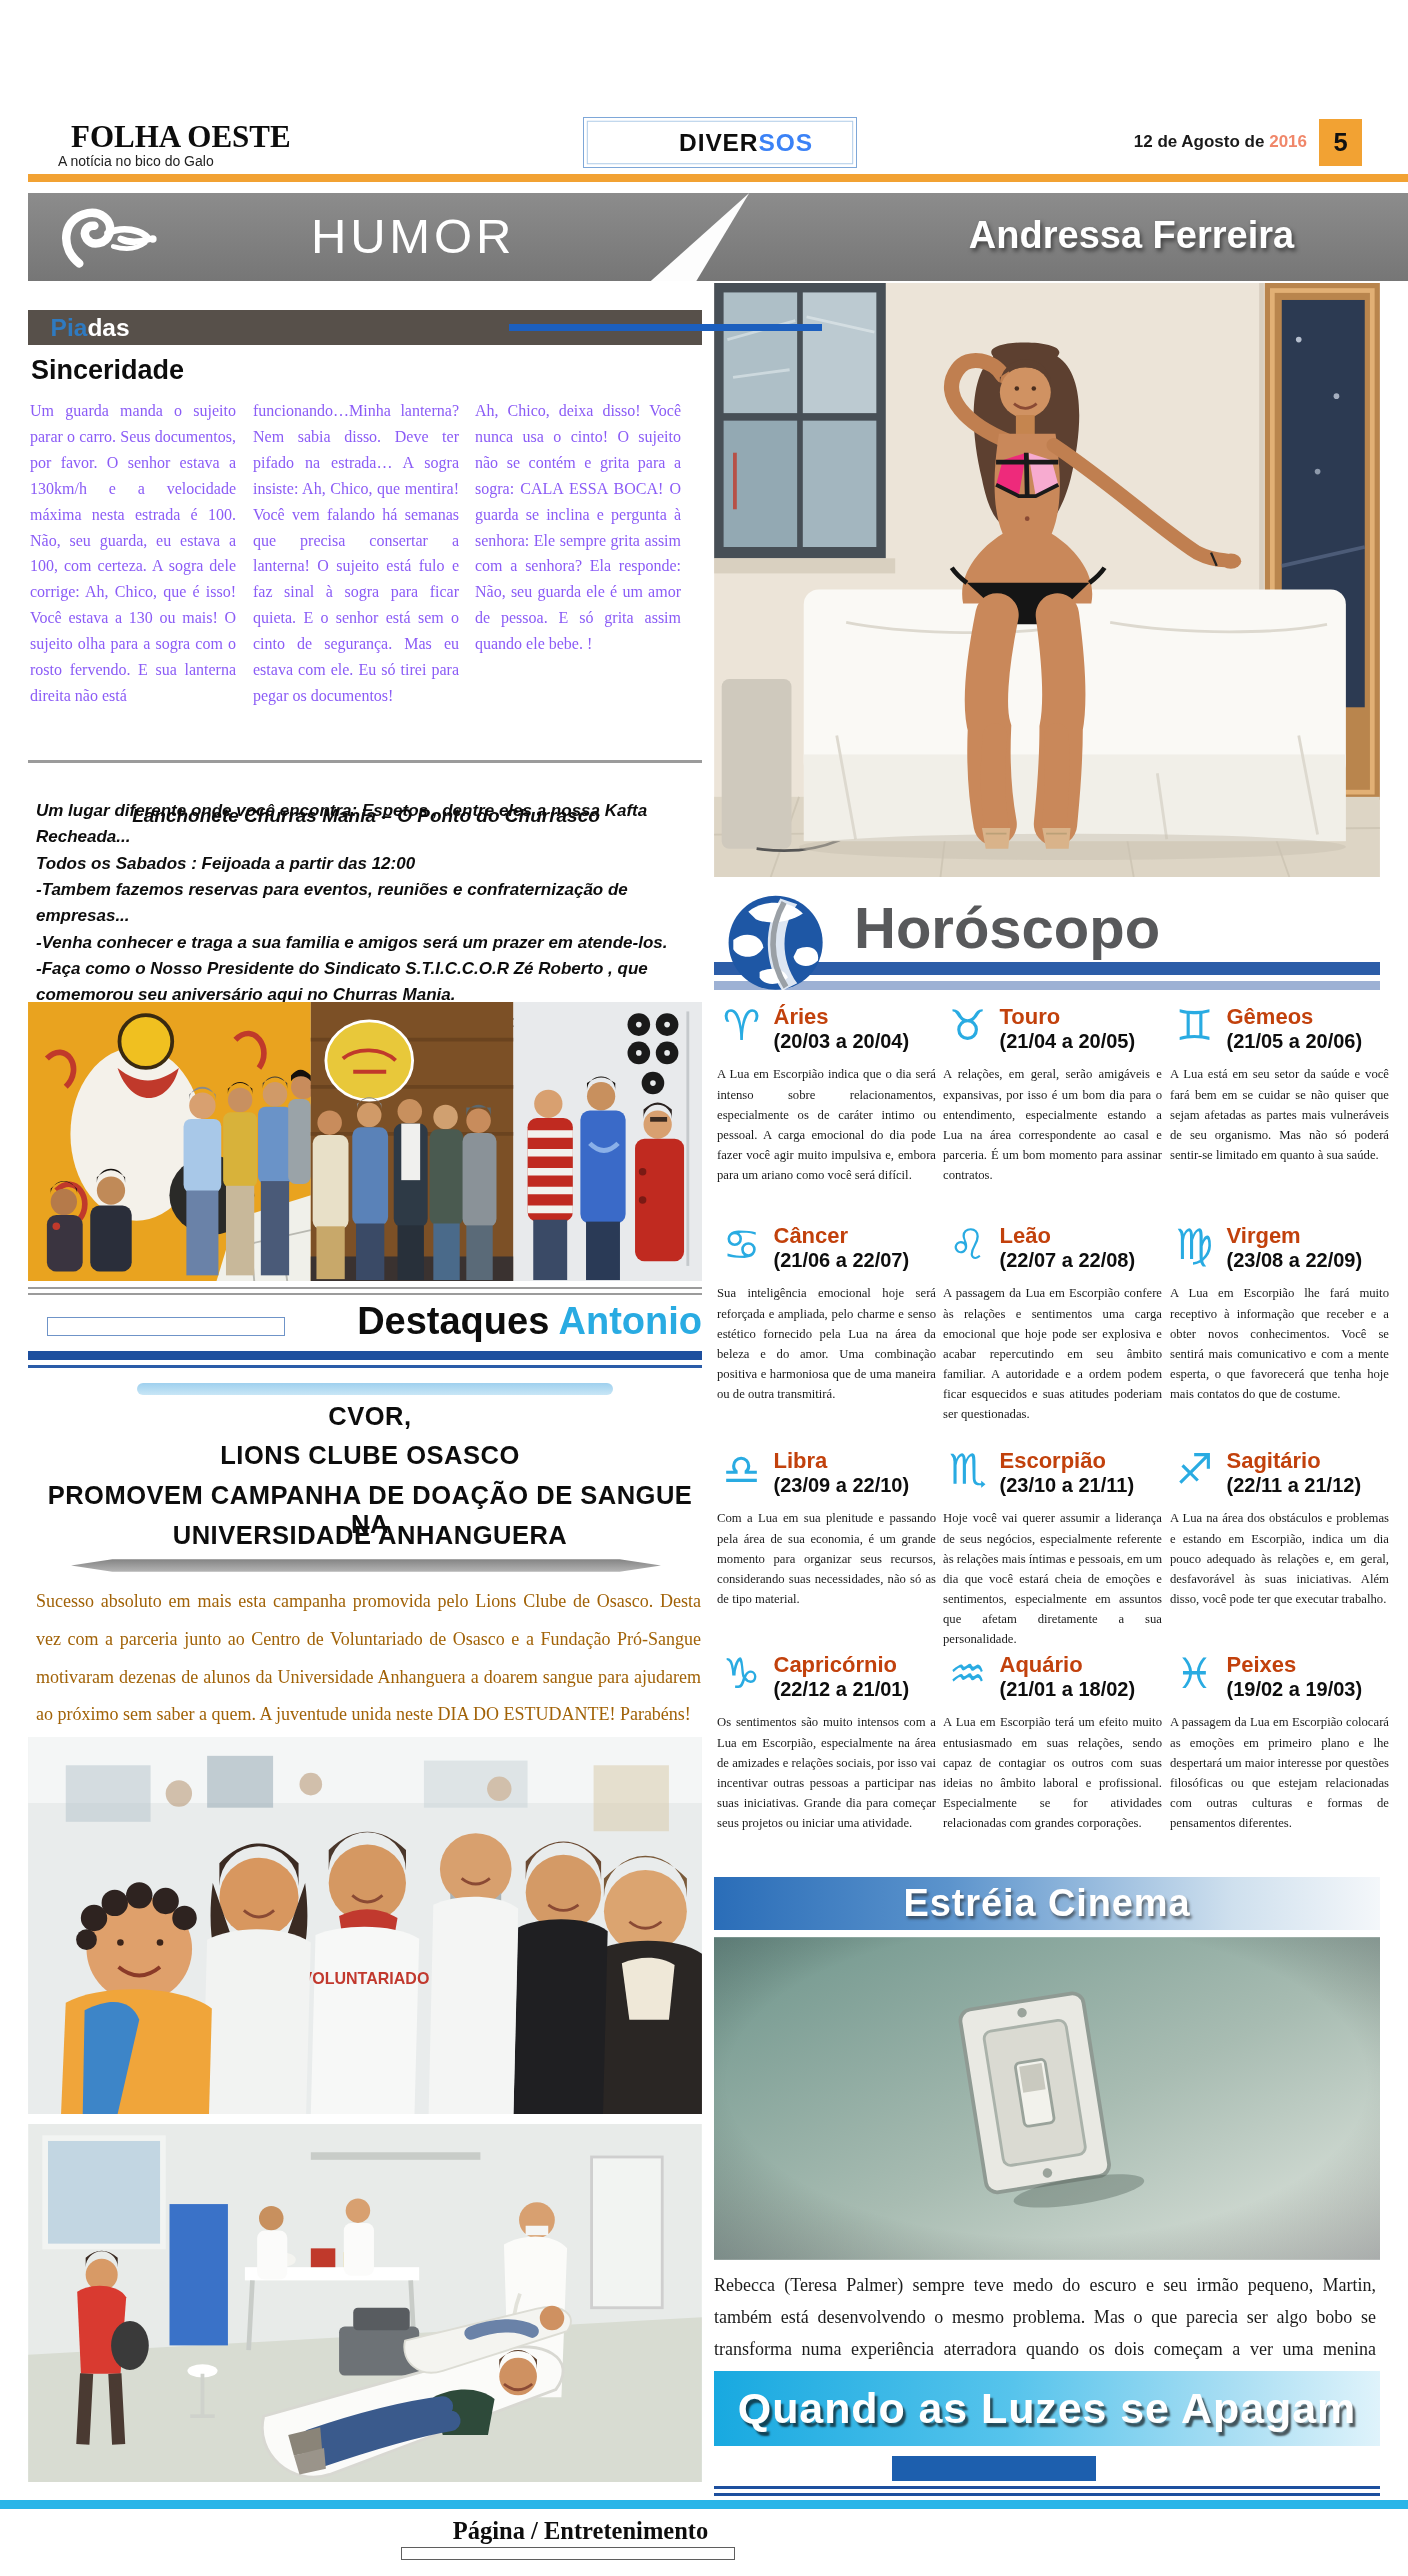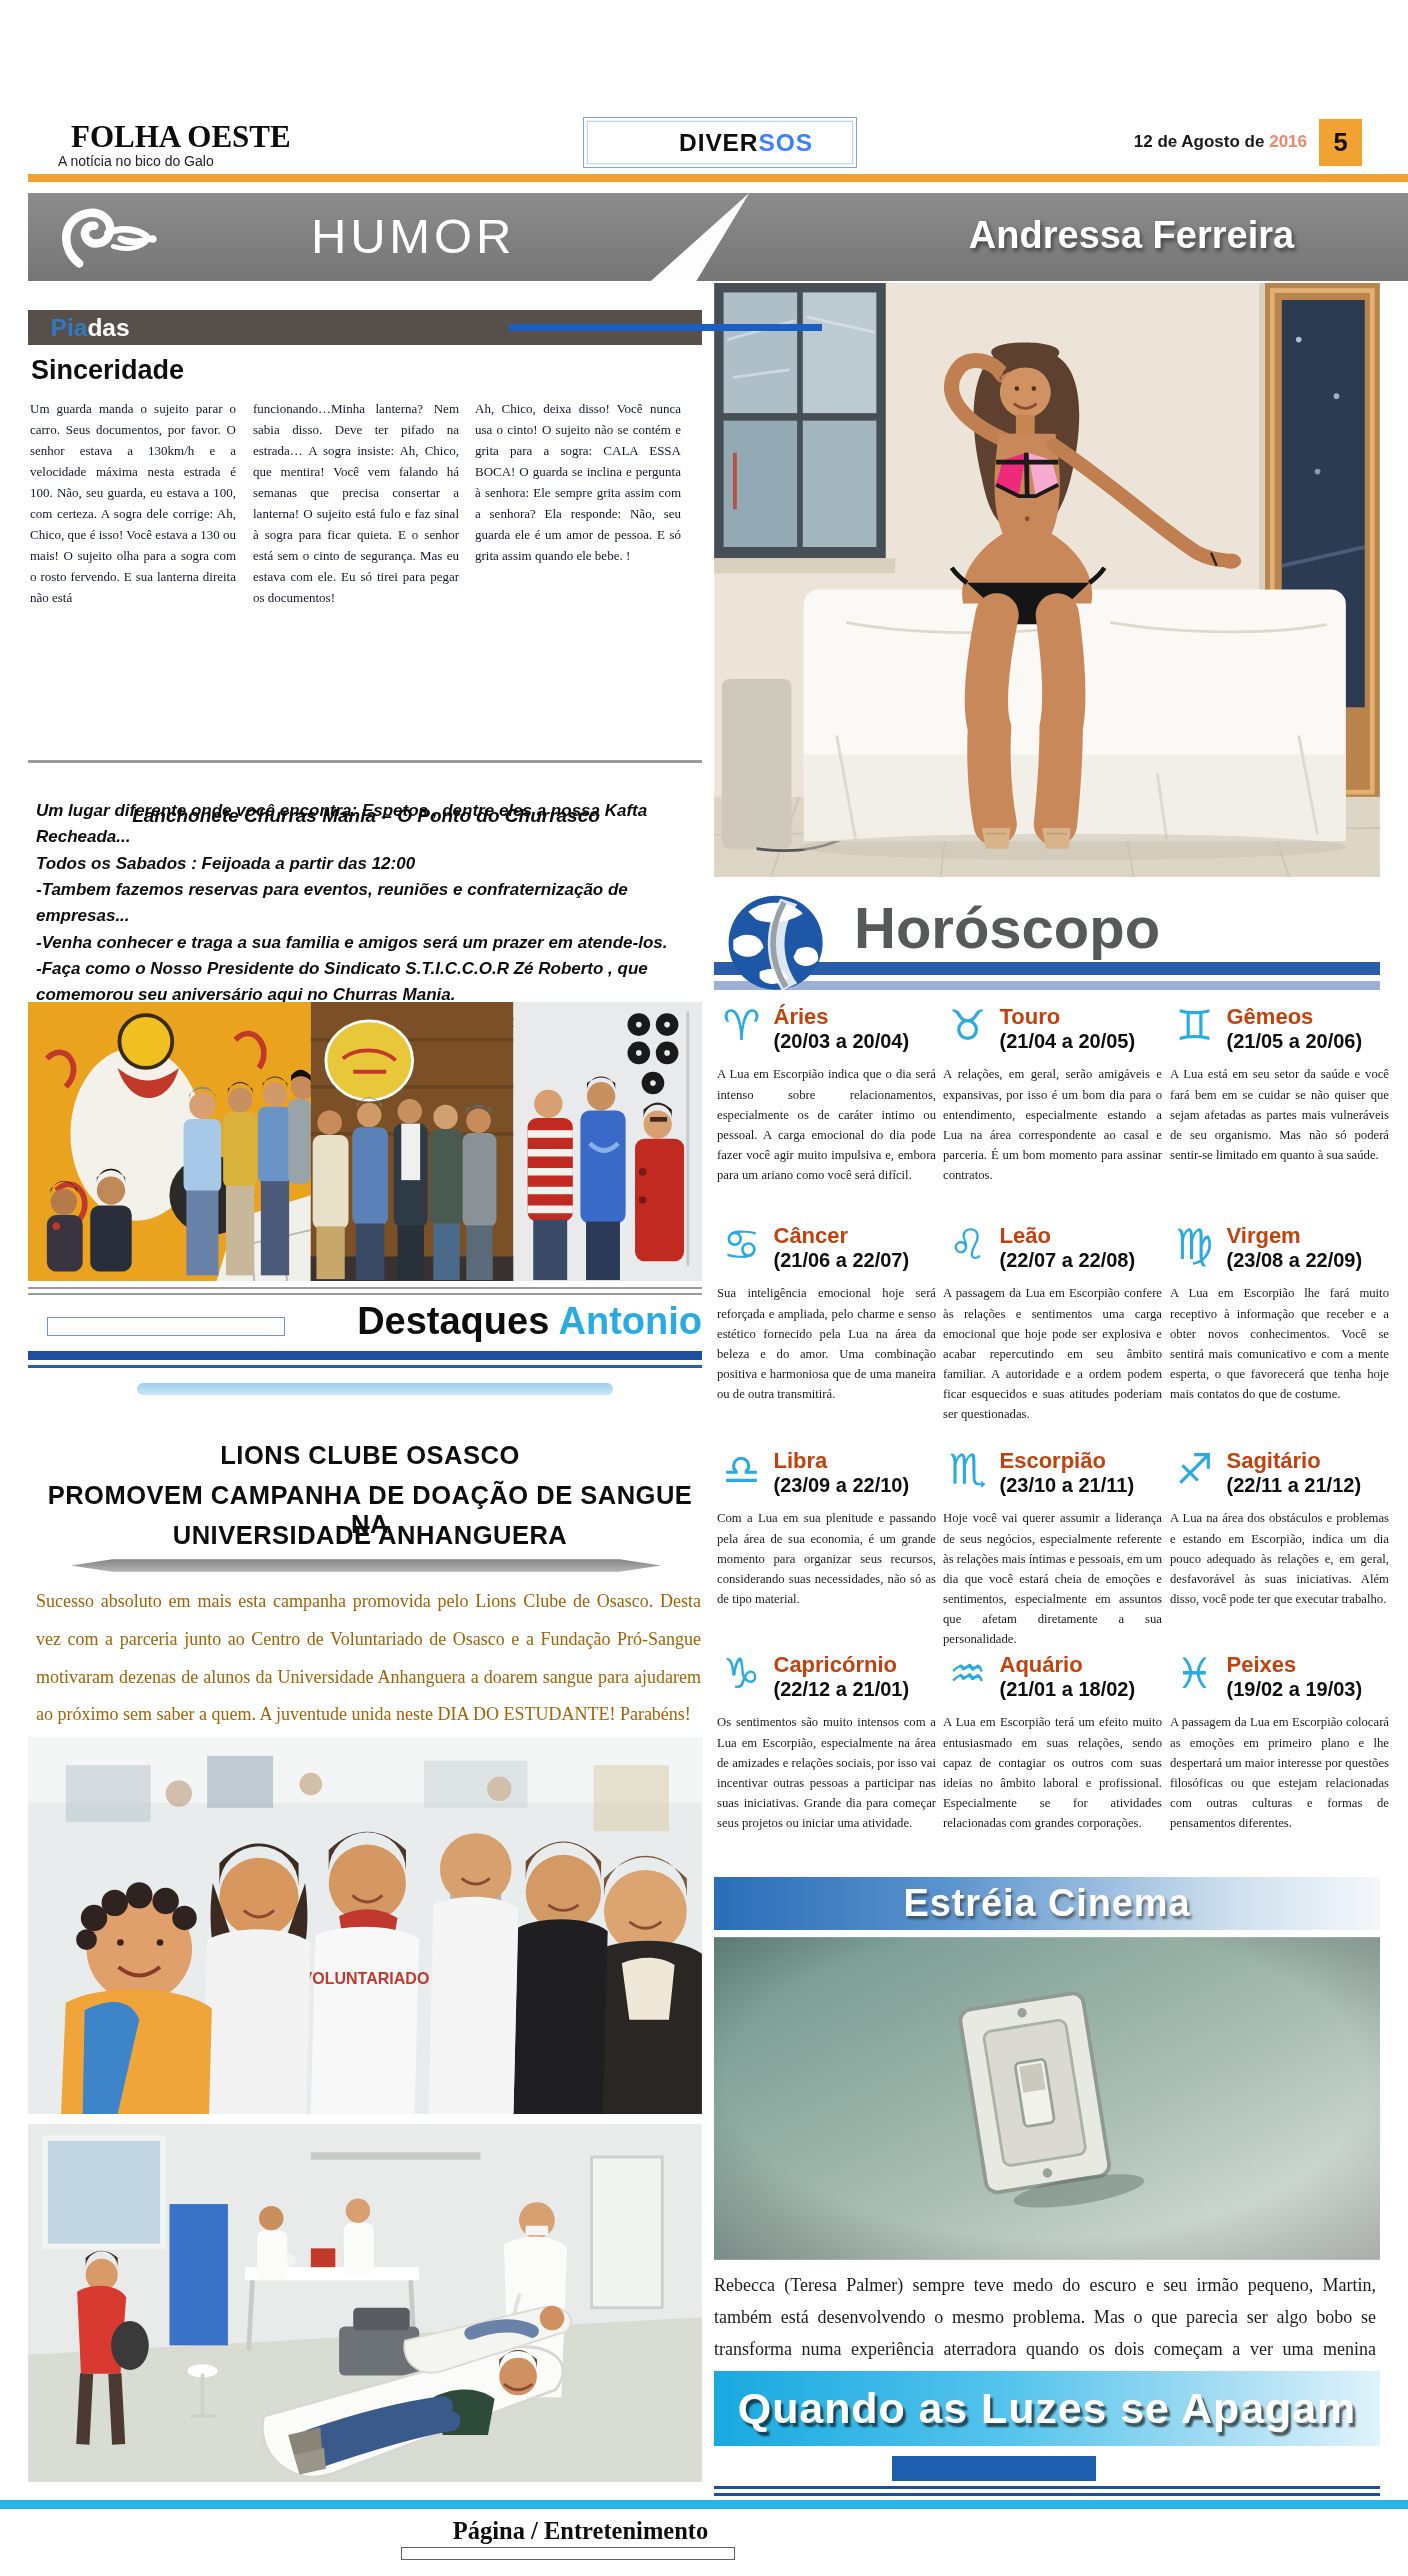--- a/index.html
+++ b/index.html
@@ -22,21 +22,21 @@
   .banner{background:linear-gradient(#8c8c8c,#767676);}
   .humor-title{font-size:49px;color:#fff;letter-spacing:3.8px;font-weight:400;}
   .author{font-size:38px;color:#fff;font-weight:600;text-shadow:1.9px 2.8px 4.7px rgba(0,0,0,.5);}
   .wedge{background:#fdfdfd;clip-path:polygon(88% 0,45% 100%,8% 100%);}
   
   .piadas-bar{background:#57504a;display:flex;align-items:center;}
   .piadas-bar .t{font-size:24.5px;font-weight:bold;margin-left:22.6px;}
   .pia-blue{color:#2f7ac0;} .pia-white{color:#fff;}
   .blue-rule{background:#1c5fbe;}
   .story-title{font-size:27px;font-weight:bold;color:#0d0d0d;}
-  .jcol{width:206px;font-size:13px;line-height:1.62;text-align:justify;color:#0f172a;}
+  .jcol{width:206px;font-size:16px;line-height:1.62;text-align:justify;color:#8b5cf6;}
   .gray-rule{background:#9b9b9b;}
   
   .ad-title{font-size:19px;font-weight:bold;font-style:italic;text-align:center;color:#0d0d0d;margin-top:35px;}
   .ad-line{font-size:17px;font-weight:bold;font-style:italic;line-height:1.55;color:#0d0d0d;}
   
   .outline-box{border:1.9px solid #6f94c8;background:#fff;}
   .destaques-title{font-size:38px;font-weight:800;text-align:right;}
   .dt-black{color:#0d0d0d;} .dt-blue{color:#29abe2;}
   .thick-blue{background:#1d4f9e;}
   .thin-blue{background:#2a5ca8;}
@@ -302,20 +302,21 @@
 
   <div class="abs outline-box" style="left:47px;top:1317px;width:236px;height:17px;"></div>
   <div class="abs destaques-title" style="left:283px;top:1300px;width:419px;">
     <span class="dt-black">Destaques</span>
     <span class="dt-blue">Antonio</span>
   </div>
   <div class="abs thick-blue" style="left:28px;top:1351px;width:674px;height:9.4px;"></div>
   <div class="abs thin-blue" style="left:28px;top:1365px;width:674px;height:2.8px;"></div>
   <div class="abs hl-bar" style="left:137px;top:1383px;width:476px;height:12.3px;"></div>
 
+  <div class="abs hl" style="left:36px;top:1402px;width:668px;">CVOR,</div>
   <div class="abs hl" style="left:36px;top:1441px;width:668px;">LIONS CLUBE OSASCO</div>
   <div class="abs hl" style="left:36px;top:1481px;width:668px;">PROMOVEM CAMPANHA DE DOAÇÃO DE SANGUE NA</div>
   <div class="abs hl" style="left:36px;top:1521px;width:668px;">UNIVERSIDADE ANHANGUERA</div>
   <div class="abs hl-shadow" style="left:71px;top:1558px;width:590px;height:15px;"></div>
 
   <div class="abs destaques-body serif" style="left:36px;top:1583px;width:665px;">Sucesso absoluto em mais esta campanha promovida pelo Lions Clube de Osasco. Desta vez com a  parceria junto ao Centro de Voluntariado de Osasco e a Fundação Pró-Sangue motivaram  dezenas de alunos da Universidade Anhanguera a doarem sangue para ajudarem ao próximo sem  saber a quem. A juventude unida neste DIA DO ESTUDANTE! Parabéns!</div>
 
   <svg class="abs" style="left:28px;top:1737px;" width="674" height="377" viewBox="0 0 715 400">
     <rect width="715" height="400" fill="#e9ecec"></rect>
     <rect x="0" y="0" width="715" height="70" fill="#f4f6f6"></rect>

